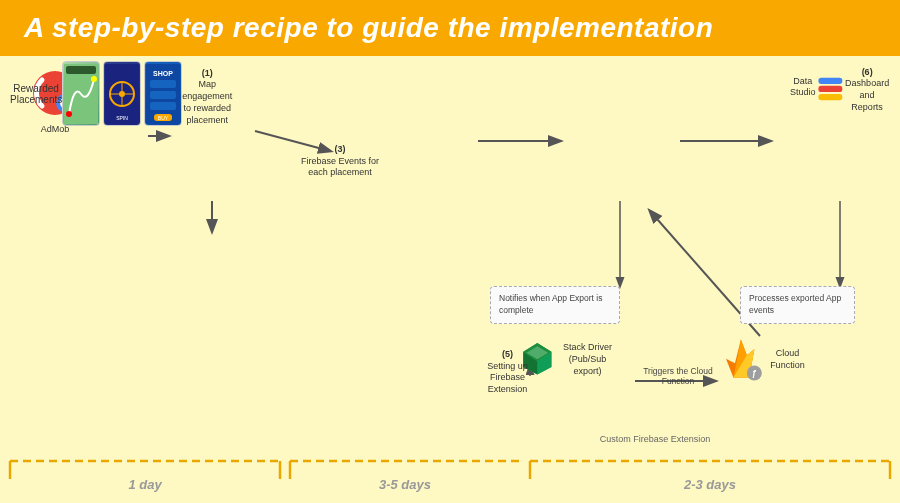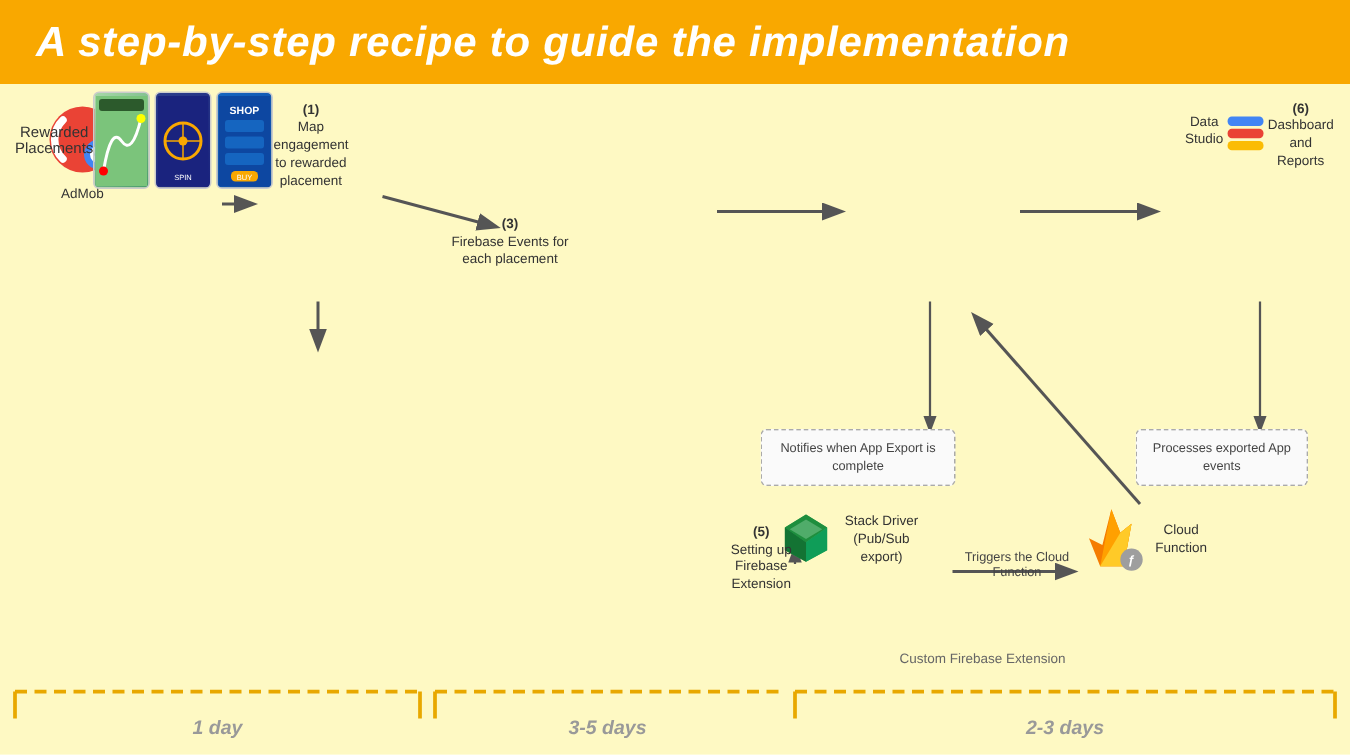--- a/index.html
+++ b/index.html
@@ -195,23 +195,22 @@
 
     
     .notify-box {
       position: absolute;
       border: 1.5px dashed #aaa;
       border-radius: 4px;
       background: #fafafa;
       padding: 6px 8px;
       font-size: 8.5px;
       color: #444;
-      text-align: center;
+      text-align: left;
       line-height: 1.4;
-      margin-left: 17px;
     }
 
     
     .firebase-ext-label {
       position: absolute;
       font-size: 9px;
       color: #666;
       bottom: 55px;
       left: 510px;
       right: 100px;

